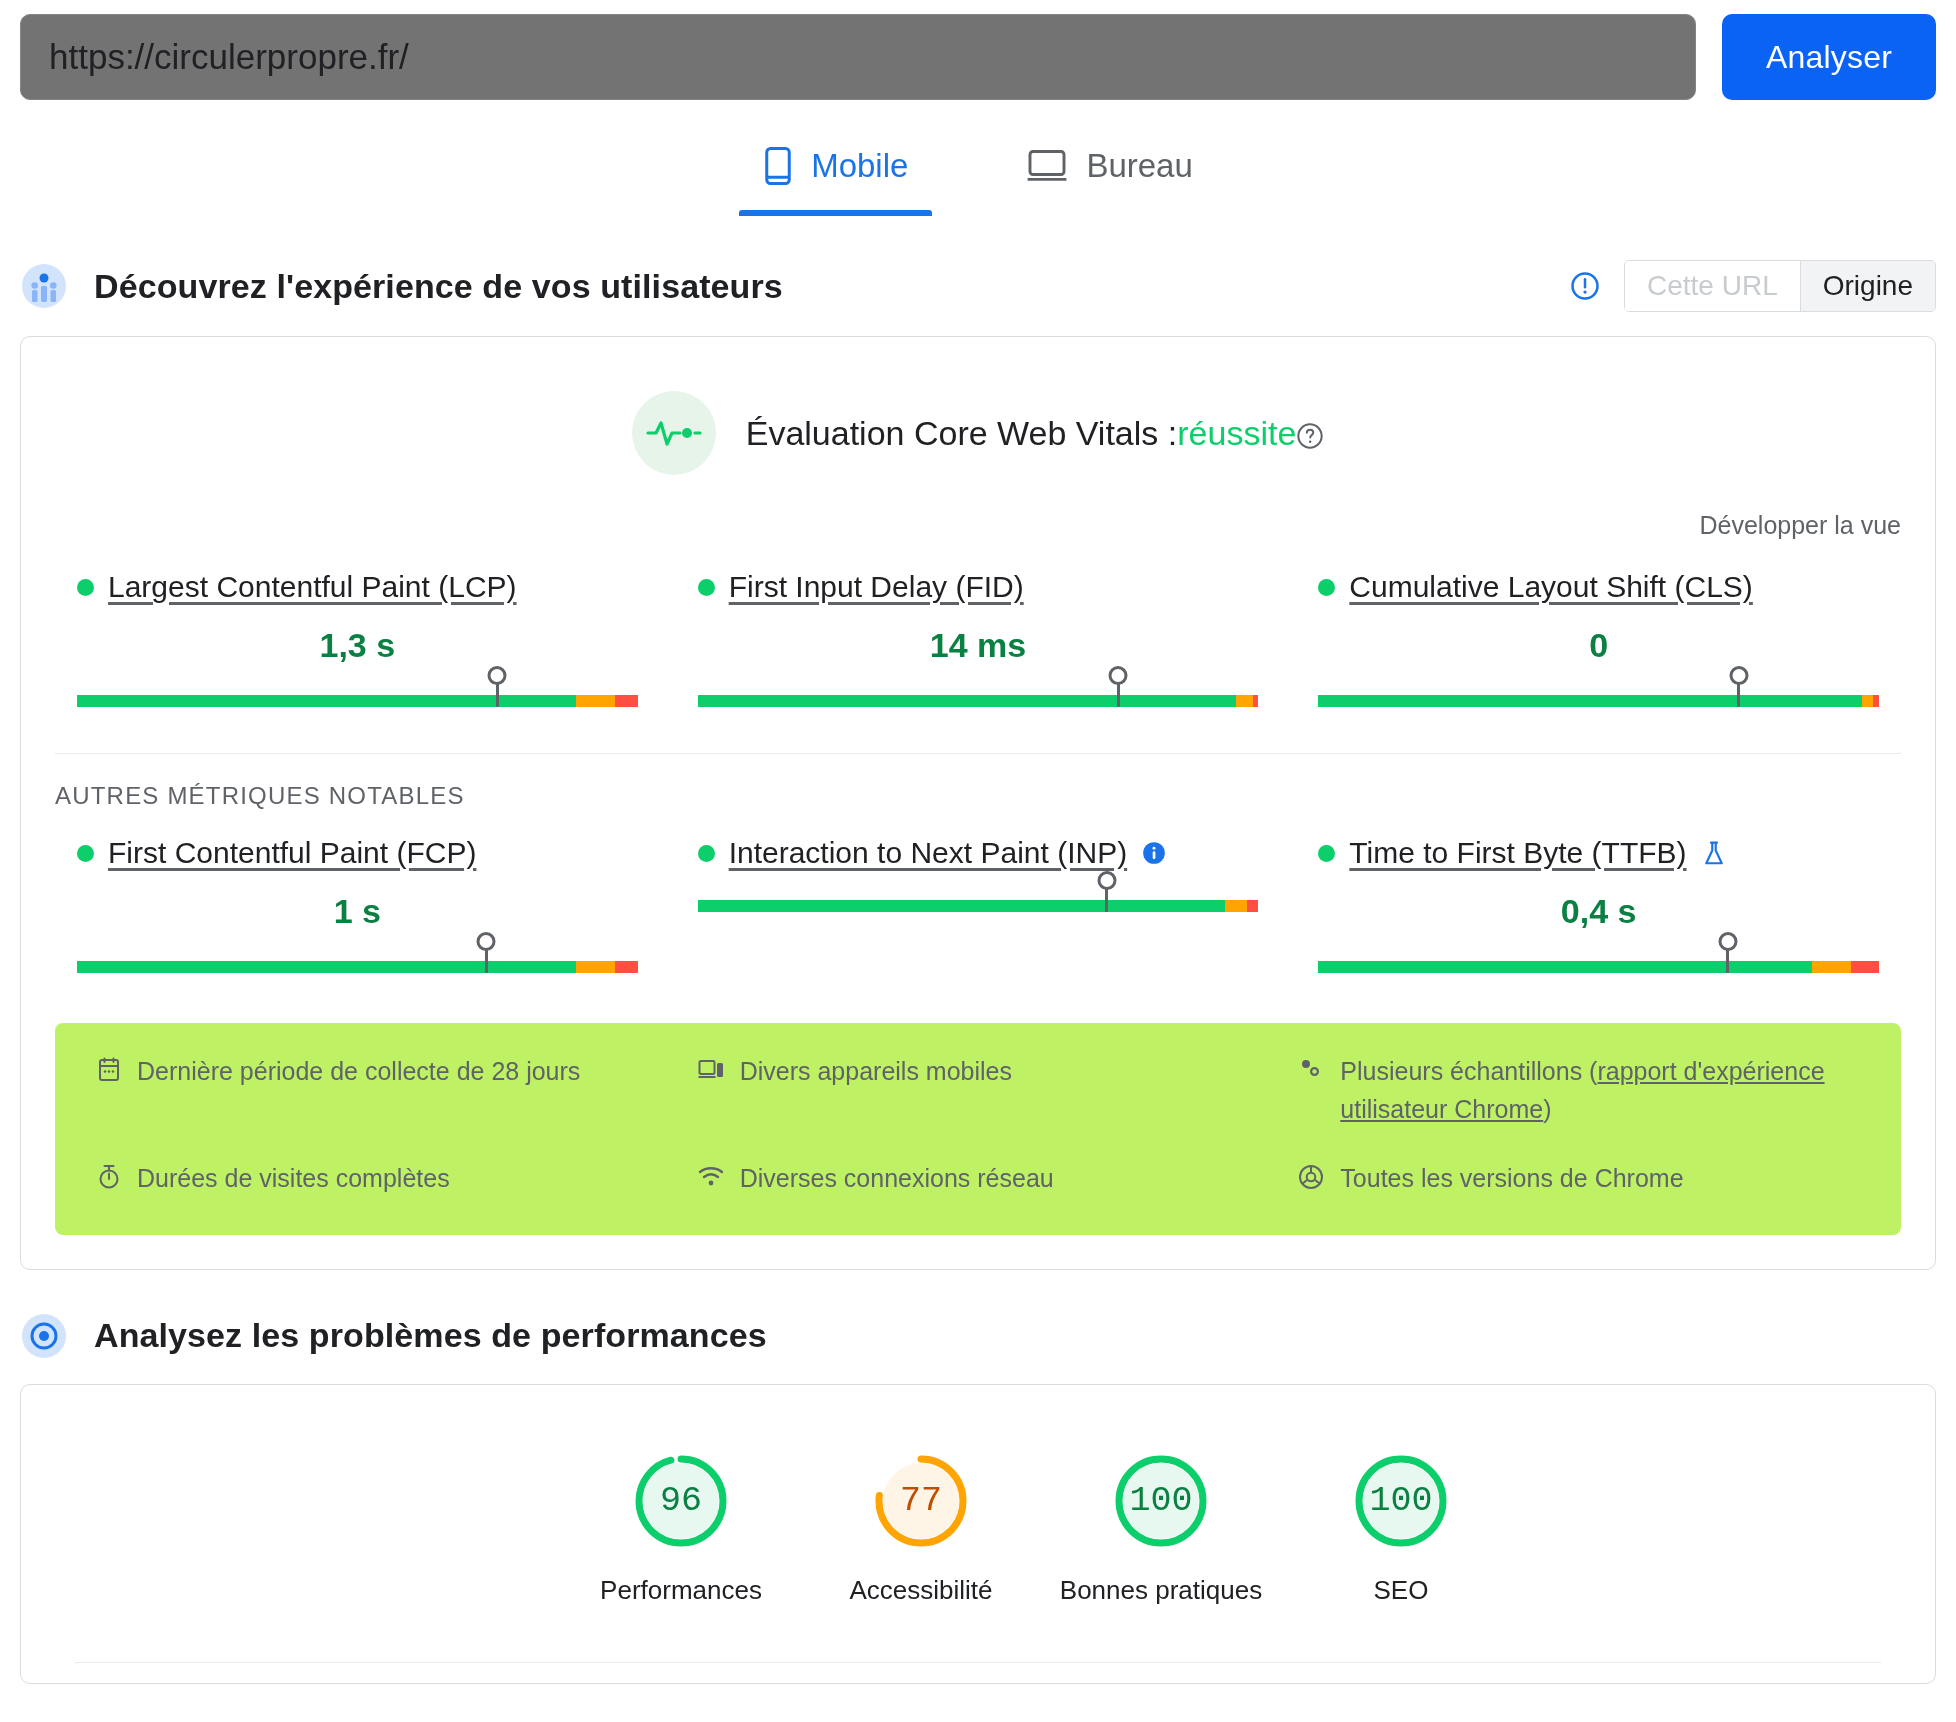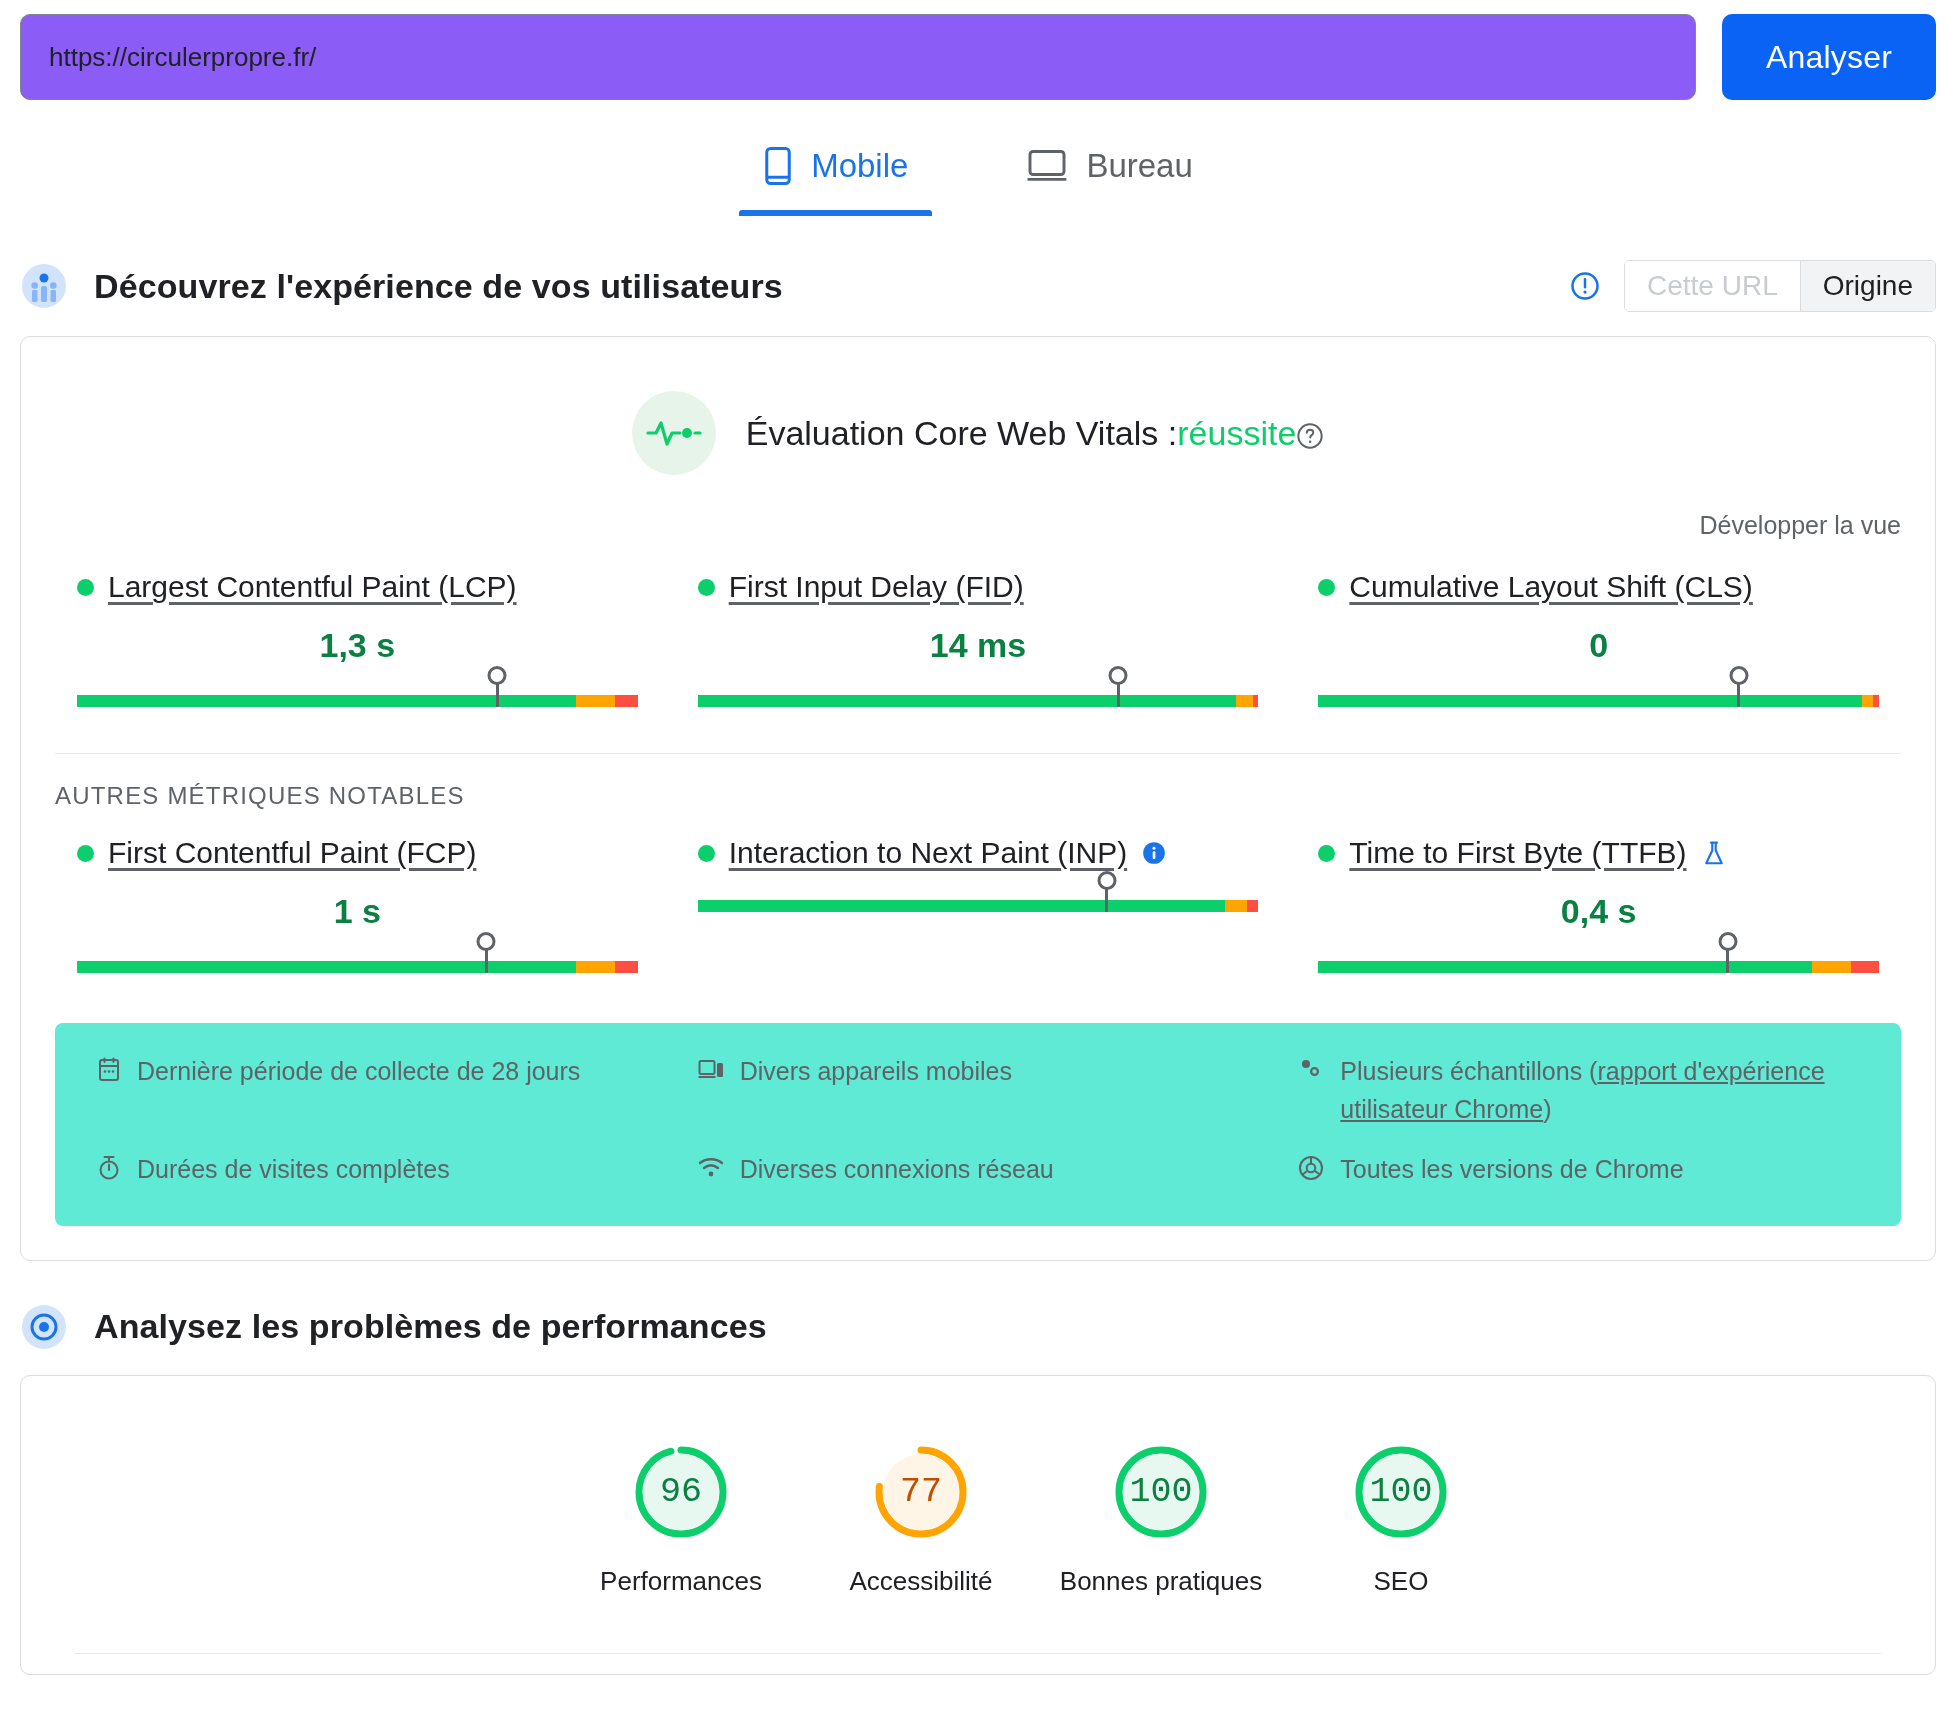--- a/index.html
+++ b/index.html
@@ -13,22 +13,22 @@
   .page { width: 1956px; height: 1722px; position: relative; }
 
   
   .urlbar-row {
     display: flex; align-items: flex-start;
     padding: 14px 20px 0 20px; gap: 26px;
   }
   .url-input {
     flex: 1 1 auto; height: 86px;
     border: 1.5px solid #80868b; border-radius: 10px;
-    background: #8b5cf6; color: #202124;
-    font-family: "Liberation Sans", sans-serif; font-size: 26px;
+    background: #737373; color: #202124;
+    font-family: "Liberation Sans", sans-serif; font-size: 35px;
     padding: 0 28px; outline: none;
   }
   .analyse-btn {
     flex: 0 0 auto; width: 214px; height: 86px;
     background: #0b63f6; color: #fff; border: none; border-radius: 10px;
     font-family: "Liberation Sans", sans-serif; font-size: 32px;
     cursor: pointer; letter-spacing: .2px;
   }
 
   
@@ -113,22 +113,22 @@
   }
 
   .divider { height: 1px; background: #e8eaed; margin: 34px 34px 0 34px; }
   .others-label {
     font-size: 24px; color: #5f6368; letter-spacing: 1.2px;
     padding: 28px 34px 0 34px;
   }
 
   
   .finfo {
-    margin: 38px 34px 34px 34px; background: #5eead4; border-radius: 8px;
-    display: grid; grid-template-columns: 1fr 1fr 1fr; gap: 23px 40px;
+    margin: 38px 34px 34px 34px; background: #bef264; border-radius: 8px;
+    display: grid; grid-template-columns: 1fr 1fr 1fr; gap: 32px 40px;
     padding: 30px 42px 34px 42px;
   }
   .finfo-item { display: flex; gap: 16px; align-items: flex-start; font-size: 25px; color: #5f6368; line-height: 1.5; }
   .finfo-item svg { flex: 0 0 auto; margin-top: 4px; }
   .finfo-link { color: #5f6368; text-decoration: underline; cursor: pointer; }
 
   
   .gauges { display: flex; gap: 0; padding: 66px 0 0 0; justify-content: flex-start; padding-left: 540px; }
   .gauge { width: 240px; display: flex; flex-direction: column; align-items: center; }
   .gauge-ring { position: relative; width: 100px; height: 100px; }

